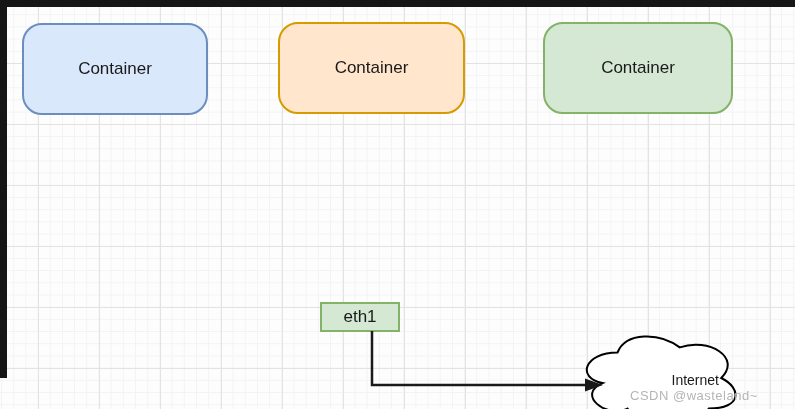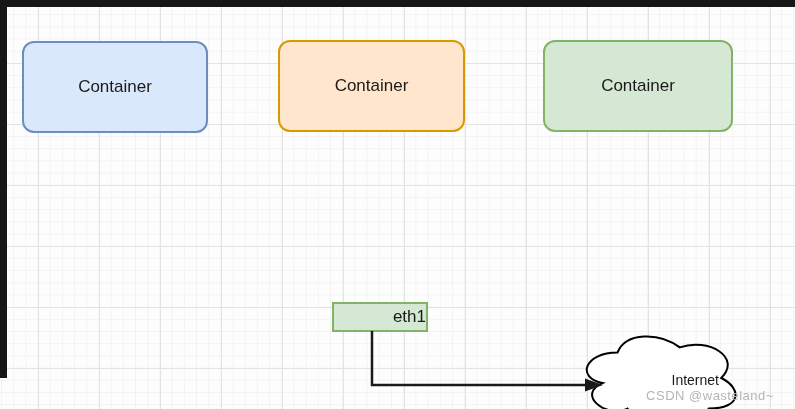--- a/index.html
+++ b/index.html
@@ -26,50 +26,50 @@
   .bar-top { left: 0; top: 0; width: 795px; height: 7px; }
   .bar-left { left: 0; top: 0; width: 7px; height: 378px; }
 
   .node {
     position: absolute;
     display: flex; align-items: center; justify-content: center;
     box-sizing: border-box;
     font-size: 17px; color: #1a1a1a;
     text-align: center;
   }
-  .rounded { border-radius: 12px; margin-top: 18px; }
+  .rounded { border-radius: 20px; }
 
   .container-blue   { left: 22px;  top: 23px;  width: 186px; height: 92px;
                       background: #dae8fc; border: 2px solid #6c8ebf; }
   .container-orange { left: 278px; top: 22px;  width: 187px; height: 92px;
                       background: #ffe6cc; border: 2px solid #d79b00; }
   .container-green  { left: 543px; top: 22px;  width: 190px; height: 92px;
                       background: #d5e8d4; border: 2px solid #82b366; }
 
   .host { left: 152px; top: 208px; width: 438px; height: 92px;
           background: #fff2cc; border: 2px solid #d6b656;
           z-index: 1; align-items: flex-start; }
   .host .host-label { position: absolute; top: 38px; left: 0; width: 100%; }
 
   .docker0 { left: 279px; top: 177px; width: 187px; height: 61px;
              background: #e1d5e7; border: 2px solid #9673a6;
              border-radius: 10px; z-index: 2; }
 
-  .eth1 { left: 332px; top: 302px; width: 96px; height: 30px;
-          background: #d5e8d4; border: 2px solid #82b366; z-index: 3; justify-content: flex-end; }
+  .eth1 { left: 320px; top: 302px; width: 80px; height: 30px;
+          background: #d5e8d4; border: 2px solid #82b366; z-index: 3; }
 
   .wire-svg { position: absolute; left: 0; top: 0; width: 795px; height: 409px;
               z-index: 4; pointer-events: none; }
 
   .internet-label { position: absolute; left: 599px; top: 372px; width: 120px;
                     text-align: right; font-size: 14px; color: #1a1a1a;
                     z-index: 5; }
 
   .watermark { position: absolute; left: 630px; top: 388px; width: 160px;
-               text-align: center; font-size: 13px; color: #b5b5b5;
+               text-align: left; font-size: 13px; color: #b5b5b5;
                z-index: 6; letter-spacing: 0.5px; }
 </style>
 </head>
 <body>
 
 <div class="canvas">
 
   <div class="node rounded container-blue">
     <span>Container</span>
   </div>

